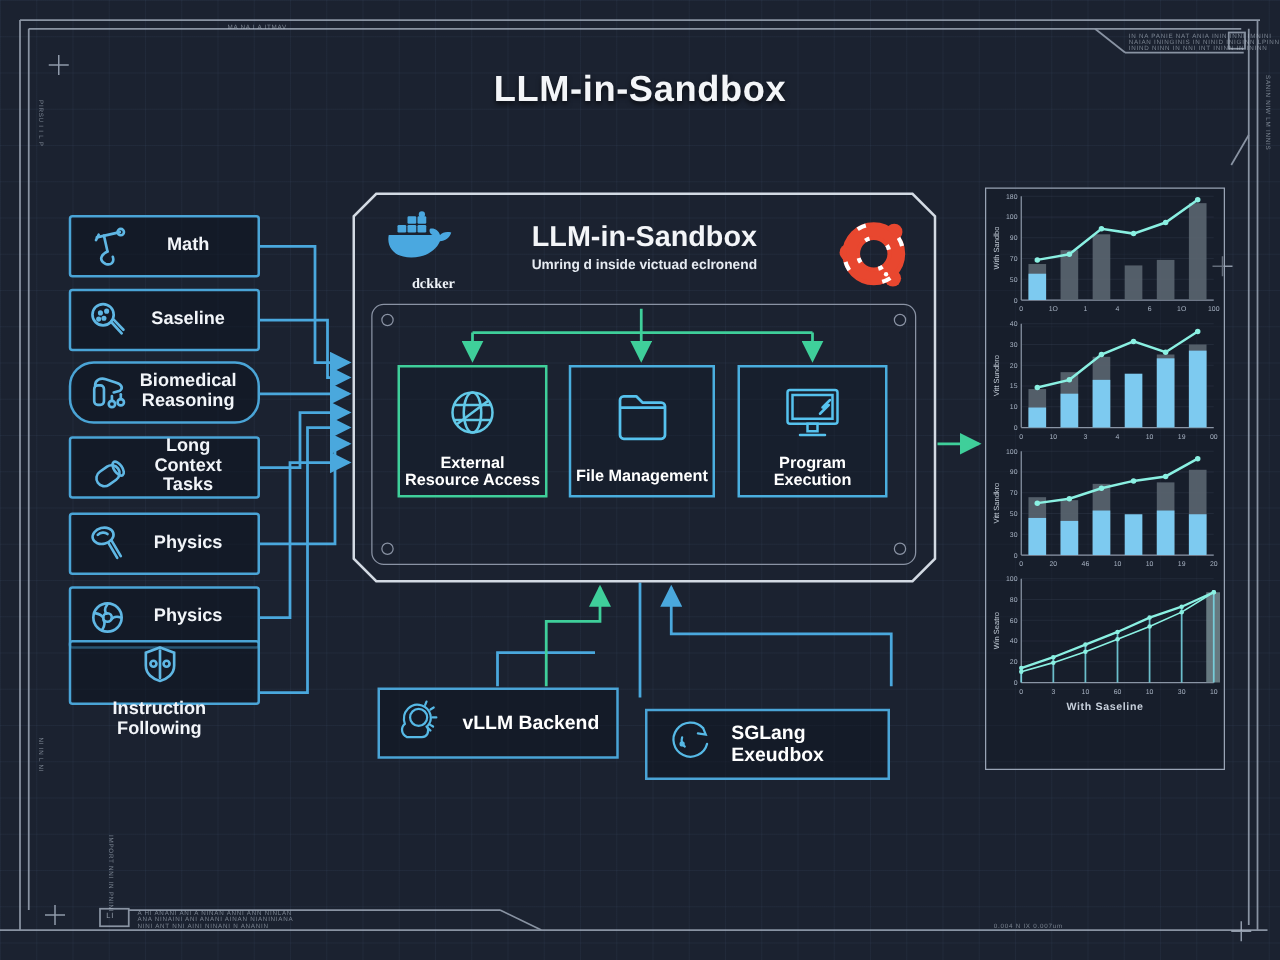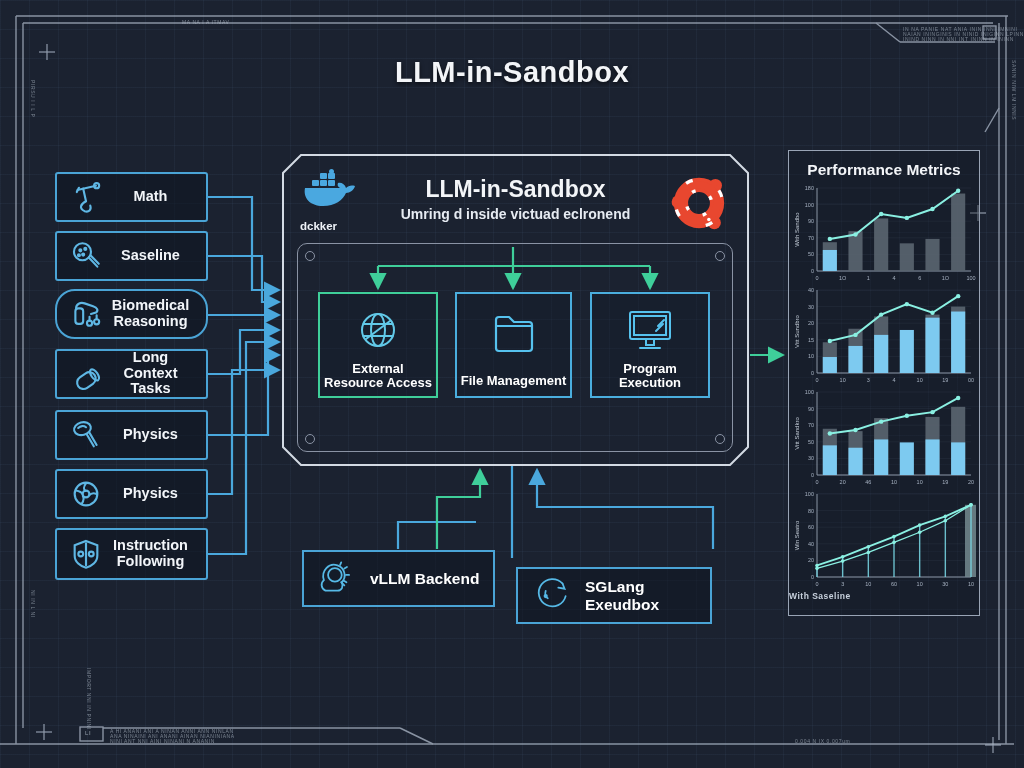--- a/index.html
+++ b/index.html
@@ -23,41 +23,41 @@
     position:absolute;left:55px;width:153px;height:50px;box-sizing:border-box;
     border:2px solid #4aa4d6;border-radius:3px;background:rgba(13,20,32,.55);
     display:flex;align-items:center;gap:4px;padding:0 16px 0 8px;
   }
   .taskbox .ic{flex:0 0 42px;display:flex;justify-content:center;}
   .taskbox .lbl{flex:1;color:#f2f5f9;font-weight:700;font-size:14.5px;line-height:1.08;text-align:center;}
   
   .sbx-title{position:absolute;left:283px;width:465px;top:176px;text-align:center;margin:0;
     color:#f3f5f8;font-size:23px;font-weight:800;}
   .sbx-sub{position:absolute;left:283px;width:465px;top:206px;text-align:center;
-    color:#e6ebf2;font-size:14px;font-weight:600;}
-  .docker{position:absolute;left:300px;top:168px;width:64px;text-align:left;}
+    color:#e6ebf2;font-size:11px;font-weight:600;}
+  .docker{position:absolute;left:300px;top:168px;width:64px;text-align:right;font-family:Liberation Serif, serif;}
   .docker .lbl{color:#eef2f7;font-size:11.5px;font-weight:600;margin-top:0px;}
   .buoy{position:absolute;left:664px;top:168px;}
   .inner-panel{position:absolute;left:297px;top:243px;width:436px;height:209px;box-sizing:border-box;
     border:1.5px solid #8a93a4;border-radius:10px;}
   .screw{position:absolute;width:10px;height:10px;border:1.5px solid #8a93a4;border-radius:50%;box-sizing:border-box;}
   .module{position:absolute;top:292px;height:106px;box-sizing:border-box;border:2px solid;
     background:rgba(18,26,40,.35);display:flex;flex-direction:column;align-items:center;
     justify-content:space-between;padding:12px 3px 8px;}
   .module .lbl{color:#fff;font-weight:700;font-size:13px;line-height:1.1;text-align:center;}
   
   .backend{position:absolute;top:550px;height:57px;box-sizing:border-box;border:2px solid #4aa4d6;
     background:rgba(13,20,32,.5);display:flex;align-items:center;gap:12px;padding-left:13px;}
   .backend .lbl{color:#fff;font-weight:700;font-size:15.5px;}
   
   .metrics{position:absolute;left:788px;top:150px;width:192px;height:466px;box-sizing:border-box;
     border:1px solid #99a4b5;background:rgba(16,23,35,.35);}
   .metrics h2{margin:10px 4px 4px;text-align:center;color:#f3f5f8;font-size:15.5px;font-weight:800;}
   .chart{width:184px;height:100px;margin:1px auto 2px;}
-  .metrics .xlabel{text-align:left;color:#c7d0dc;font-size:8.5px;font-weight:600;letter-spacing:.5px;margin-top:0;}
+  .metrics .xlabel{text-align:center;color:#c7d0dc;font-size:8.5px;font-weight:600;letter-spacing:.5px;margin-top:0;}
   
   .mt{position:absolute;color:#c3ceda;opacity:.55;font-size:5px;letter-spacing:.6px;white-space:nowrap;line-height:1.5;}
   .mt.v{writing-mode:vertical-rl;}
   .mt.big{font-size:6px;opacity:.7;}
 </style>
 </head>
 <body>
 
 <div class="canvas">
 
@@ -205,21 +205,21 @@
         <circle cx="12" cy="12" r="8"></circle>
           <circle cx="12" cy="12" r="2.4"></circle>
         <path d="M12 4.5 C10 7 10.5 9 11.5 9.8"></path>
           <path d="M19.5 12 C17 11 15 12 14.2 13"></path>
         <path d="M9 19 C10.5 16.5 10.5 14.5 9.8 13.5"></path>
           <path d="M5 9.5 C7.5 10 9 11 9.5 12"></path>
       </svg>
     </span>
     <span class="lbl">Physics</span>
   </div>
-  <div class="taskbox" style="top:528px;height:52px;">
+  <div class="taskbox" style="top:512px;height:52px;flex-direction:column;">
     <span class="ic">
       <svg width="34" height="34" viewBox="0 0 24 24" fill="none" stroke="#5fb7e4" stroke-width="1.5" stroke-linecap="round">
         <path d="M12 2.8 L20 5.8 V13 c0 4.8 -4 7.7 -8 8.7 c-4 -1 -8 -3.9 -8 -8.7 V5.8 Z"></path>
         <path d="M12 4.5 V20"></path>
         <circle cx="8.3" cy="12" r="1.7"></circle>
           <circle cx="15.7" cy="12" r="1.7"></circle>
       </svg>
     </span>
     <span class="lbl">Instruction Following</span>
   </div>
@@ -311,21 +311,20 @@
         <path d="M30 10 A13 13 0 1 0 33 22"></path>
         <path d="M30 10 l2 5 l-6 -1"></path>
         <path d="M14 17 c-1 3 0 6 2 7"></path>
         <circle cx="14" cy="22" r="2" fill="#56b9e6" stroke="none"></circle>
       </svg>
     </span>
     <span class="lbl">SGLang Exeudbox</span>
   </div>
 
   <div class="metrics">
-    <h2>Performance Metrics</h2>
     <div class="chart" id="chart0"><svg viewBox="0 0 184 100" width="184" height="100">
           <line x1="25" y1="5" x2="179" y2="5" stroke="rgba(150,170,200,.12)" stroke-width="0.6"></line>
           <line x1="25" y1="21.6" x2="179" y2="21.6" stroke="rgba(150,170,200,.12)" stroke-width="0.6"></line>
           <line x1="25" y1="38.2" x2="179" y2="38.2" stroke="rgba(150,170,200,.12)" stroke-width="0.6"></line>
           <line x1="25" y1="54.8" x2="179" y2="54.8" stroke="rgba(150,170,200,.12)" stroke-width="0.6"></line>
           <line x1="25" y1="71.4" x2="179" y2="71.4" stroke="rgba(150,170,200,.12)" stroke-width="0.6"></line>
           <line x1="25" y1="88" x2="179" y2="88" stroke="rgba(150,170,200,.12)" stroke-width="0.6"></line>
           <line x1="25" y1="5" x2="25" y2="88" stroke="#8a95a5" stroke-width="1"></line>
           <line x1="25" y1="88" x2="179" y2="88" stroke="#8a95a5" stroke-width="1"></line>
           <text x="22" y="7" text-anchor="end" font-size="5.5" fill="#a6b1c1" font-family="&quot;Liberation Sans&quot;,sans-serif">180</text>

